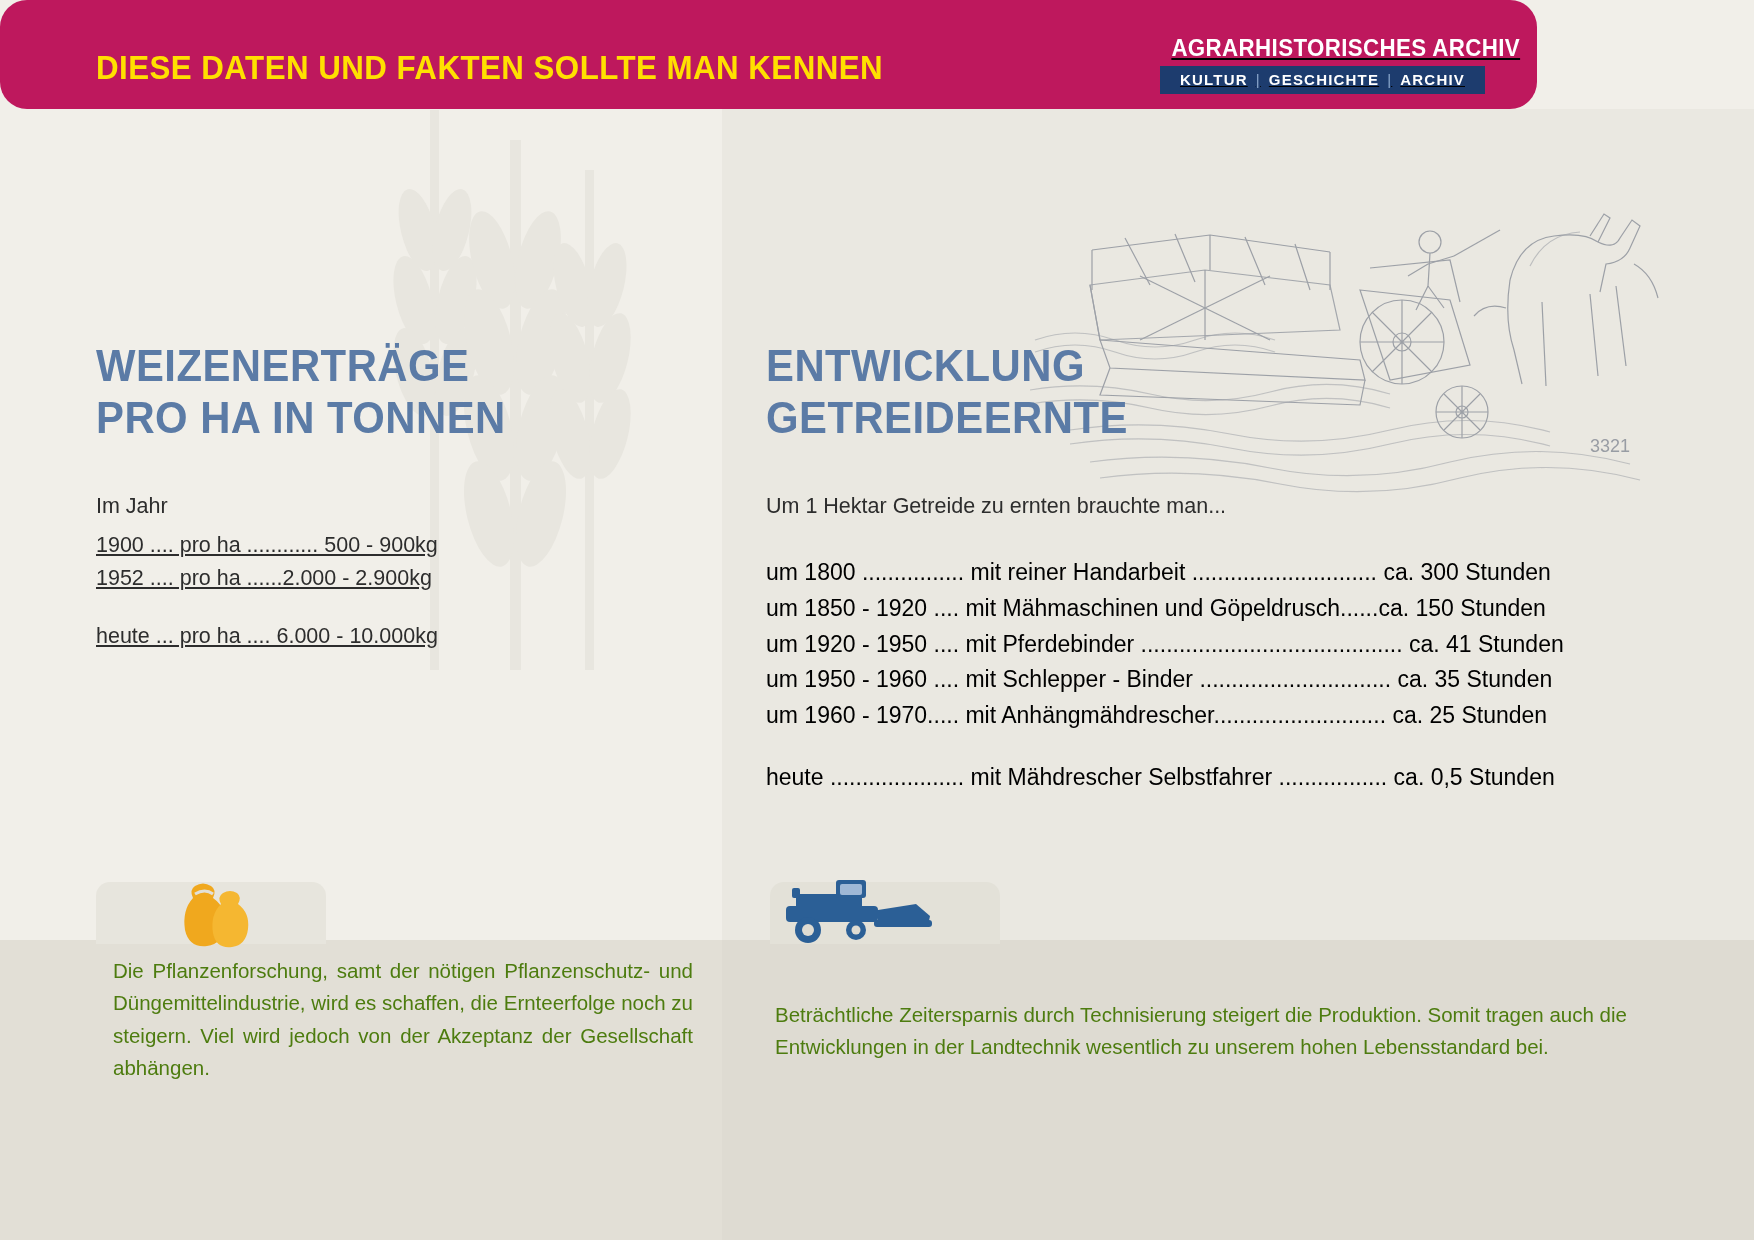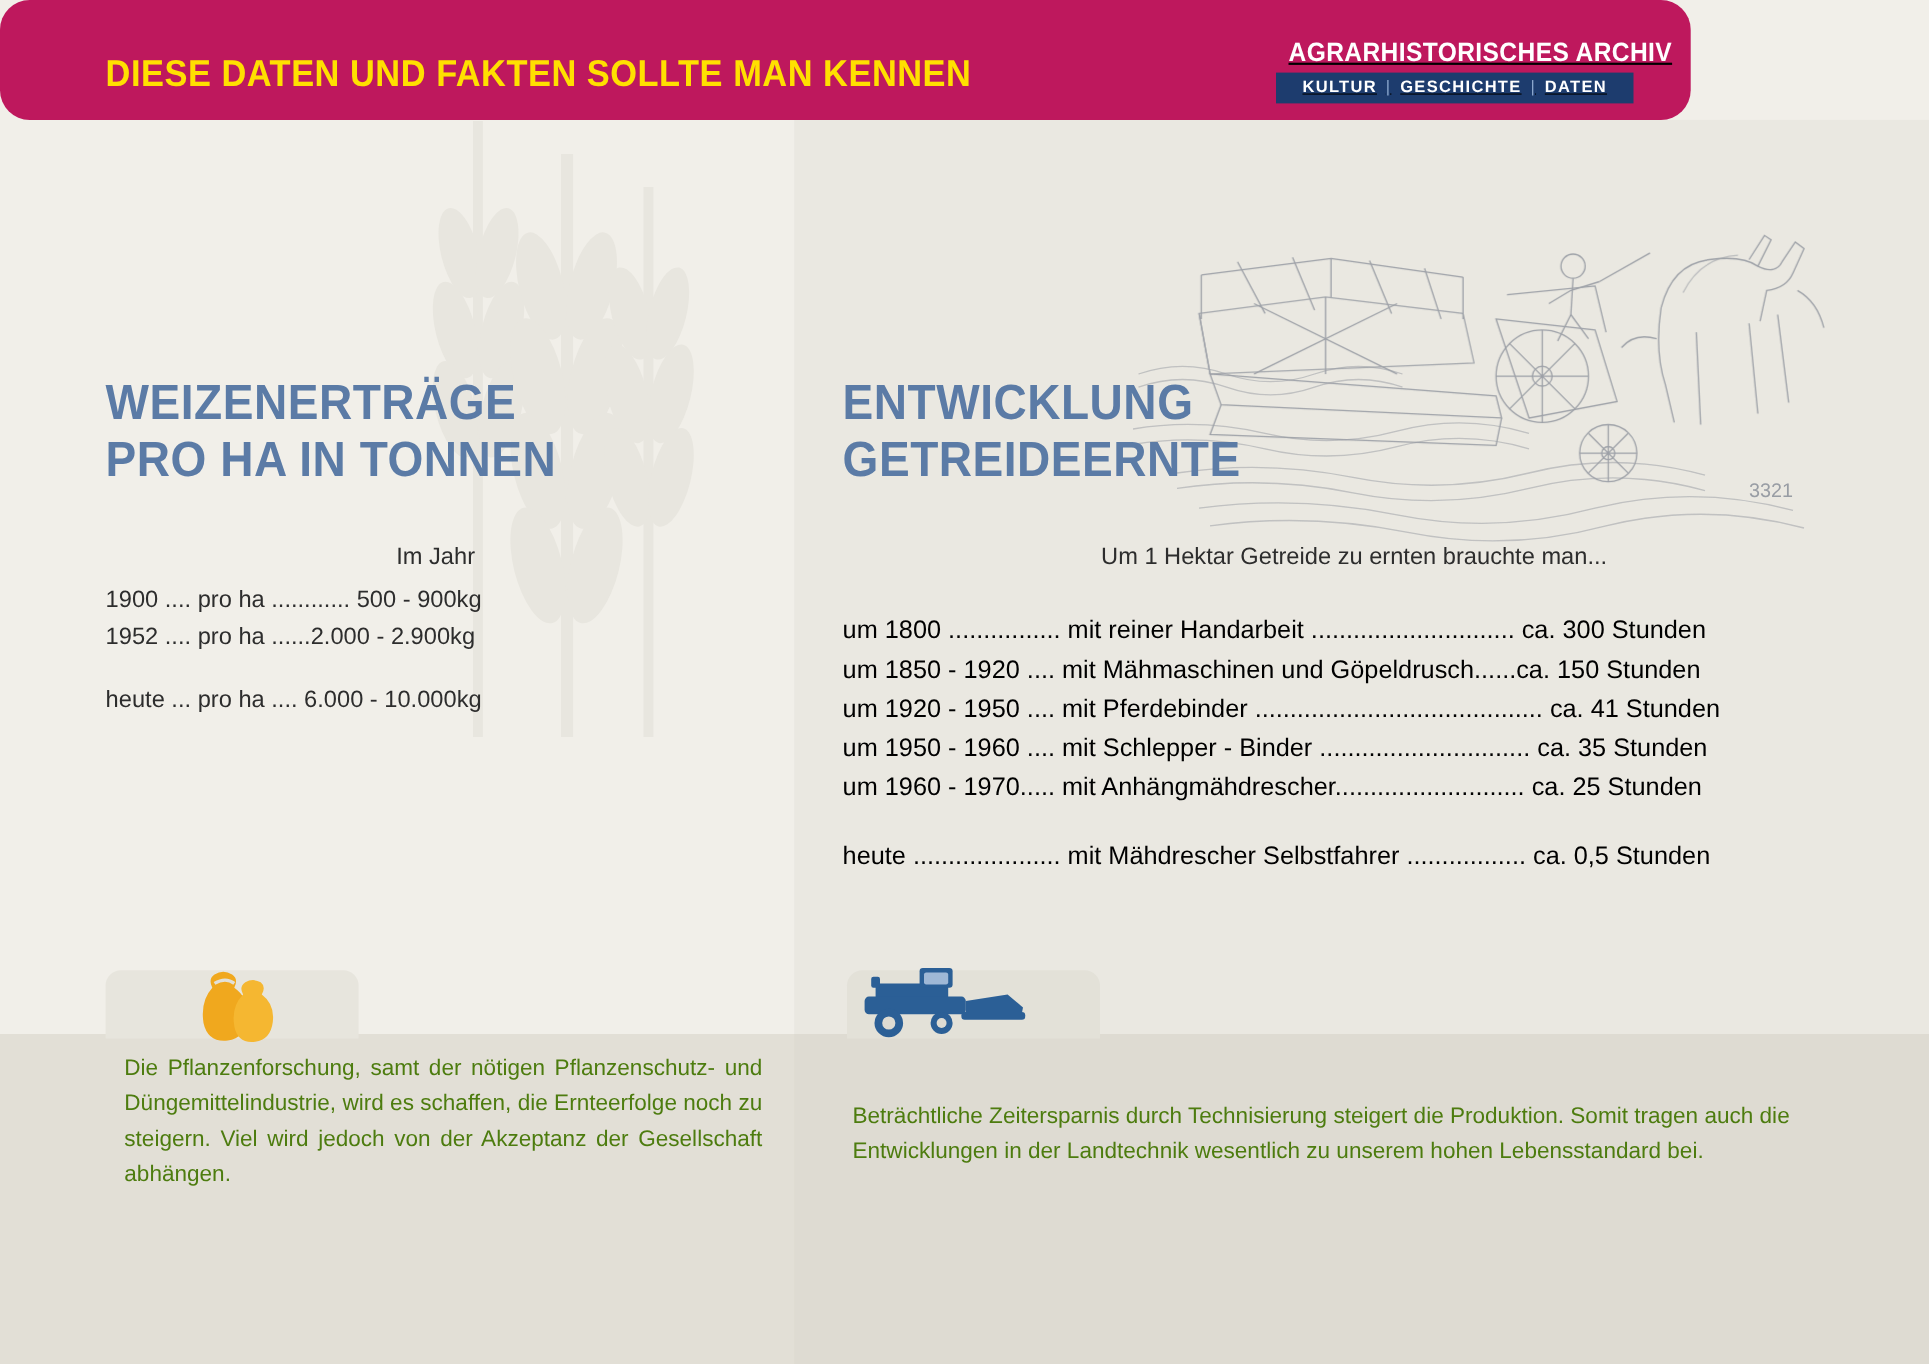--- a/index.html
+++ b/index.html
@@ -167,22 +167,22 @@
     white-space: pre-line;
     margin: 0 0 46px 0;
   }
 
   .body-text {
     color: #2d2d2d;
     font-size: 21.5px;
     line-height: 1.52;
     white-space: pre-line;
   }
-  .intro { margin-bottom: 6px; text-align: center; }
-  .rows { margin: 0; }
+  .intro { margin-bottom: 6px; }
+  .rows { margin: 0; text-decoration: underline; }
   .gap { height: 26px; }
 
   .rows-right { font-size: 23px; line-height: 1.555; }
 
   
   .note {
     position: absolute;
     z-index: 12;
     color: #4d7c0f;
     font-size: 20.5px;
@@ -305,21 +305,21 @@
       </g>
       <text x="560" y="262" font-family="'Liberation Sans', sans-serif" font-size="18" fill="#8a8f99">3321</text>
     </svg>
   </div>
 
   <div class="header">
     <div class="header-title">DIESE DATEN UND FAKTEN SOLLTE MAN KENNEN</div>
     <div class="brand">
       <div class="brand-name">AGRARHISTORISCHES ARCHIV</div>
       <div class="brand-sub">
-        <span>KULTUR</span><span class="sep">|</span><span>GESCHICHTE</span><span class="sep">|</span><span>DATEN</span>
+        <span>KULTUR</span><span class="sep">|</span><span>GESCHICHTE</span><span class="sep">|</span><span>ARCHIV</span>
       </div>
     </div>
   </div>
 
   <div class="col col-left">
     <div class="col-title">WEIZENERTRÄGE
 PRO HA IN TONNEN</div>
     <div class="body-text intro">Im Jahr</div>
     <div class="body-text rows nowrap">1900 .... pro ha ............ 500 - 900kg</div>
     <div class="body-text rows nowrap">1952 .... pro ha ......2.000 - 2.900kg</div>

